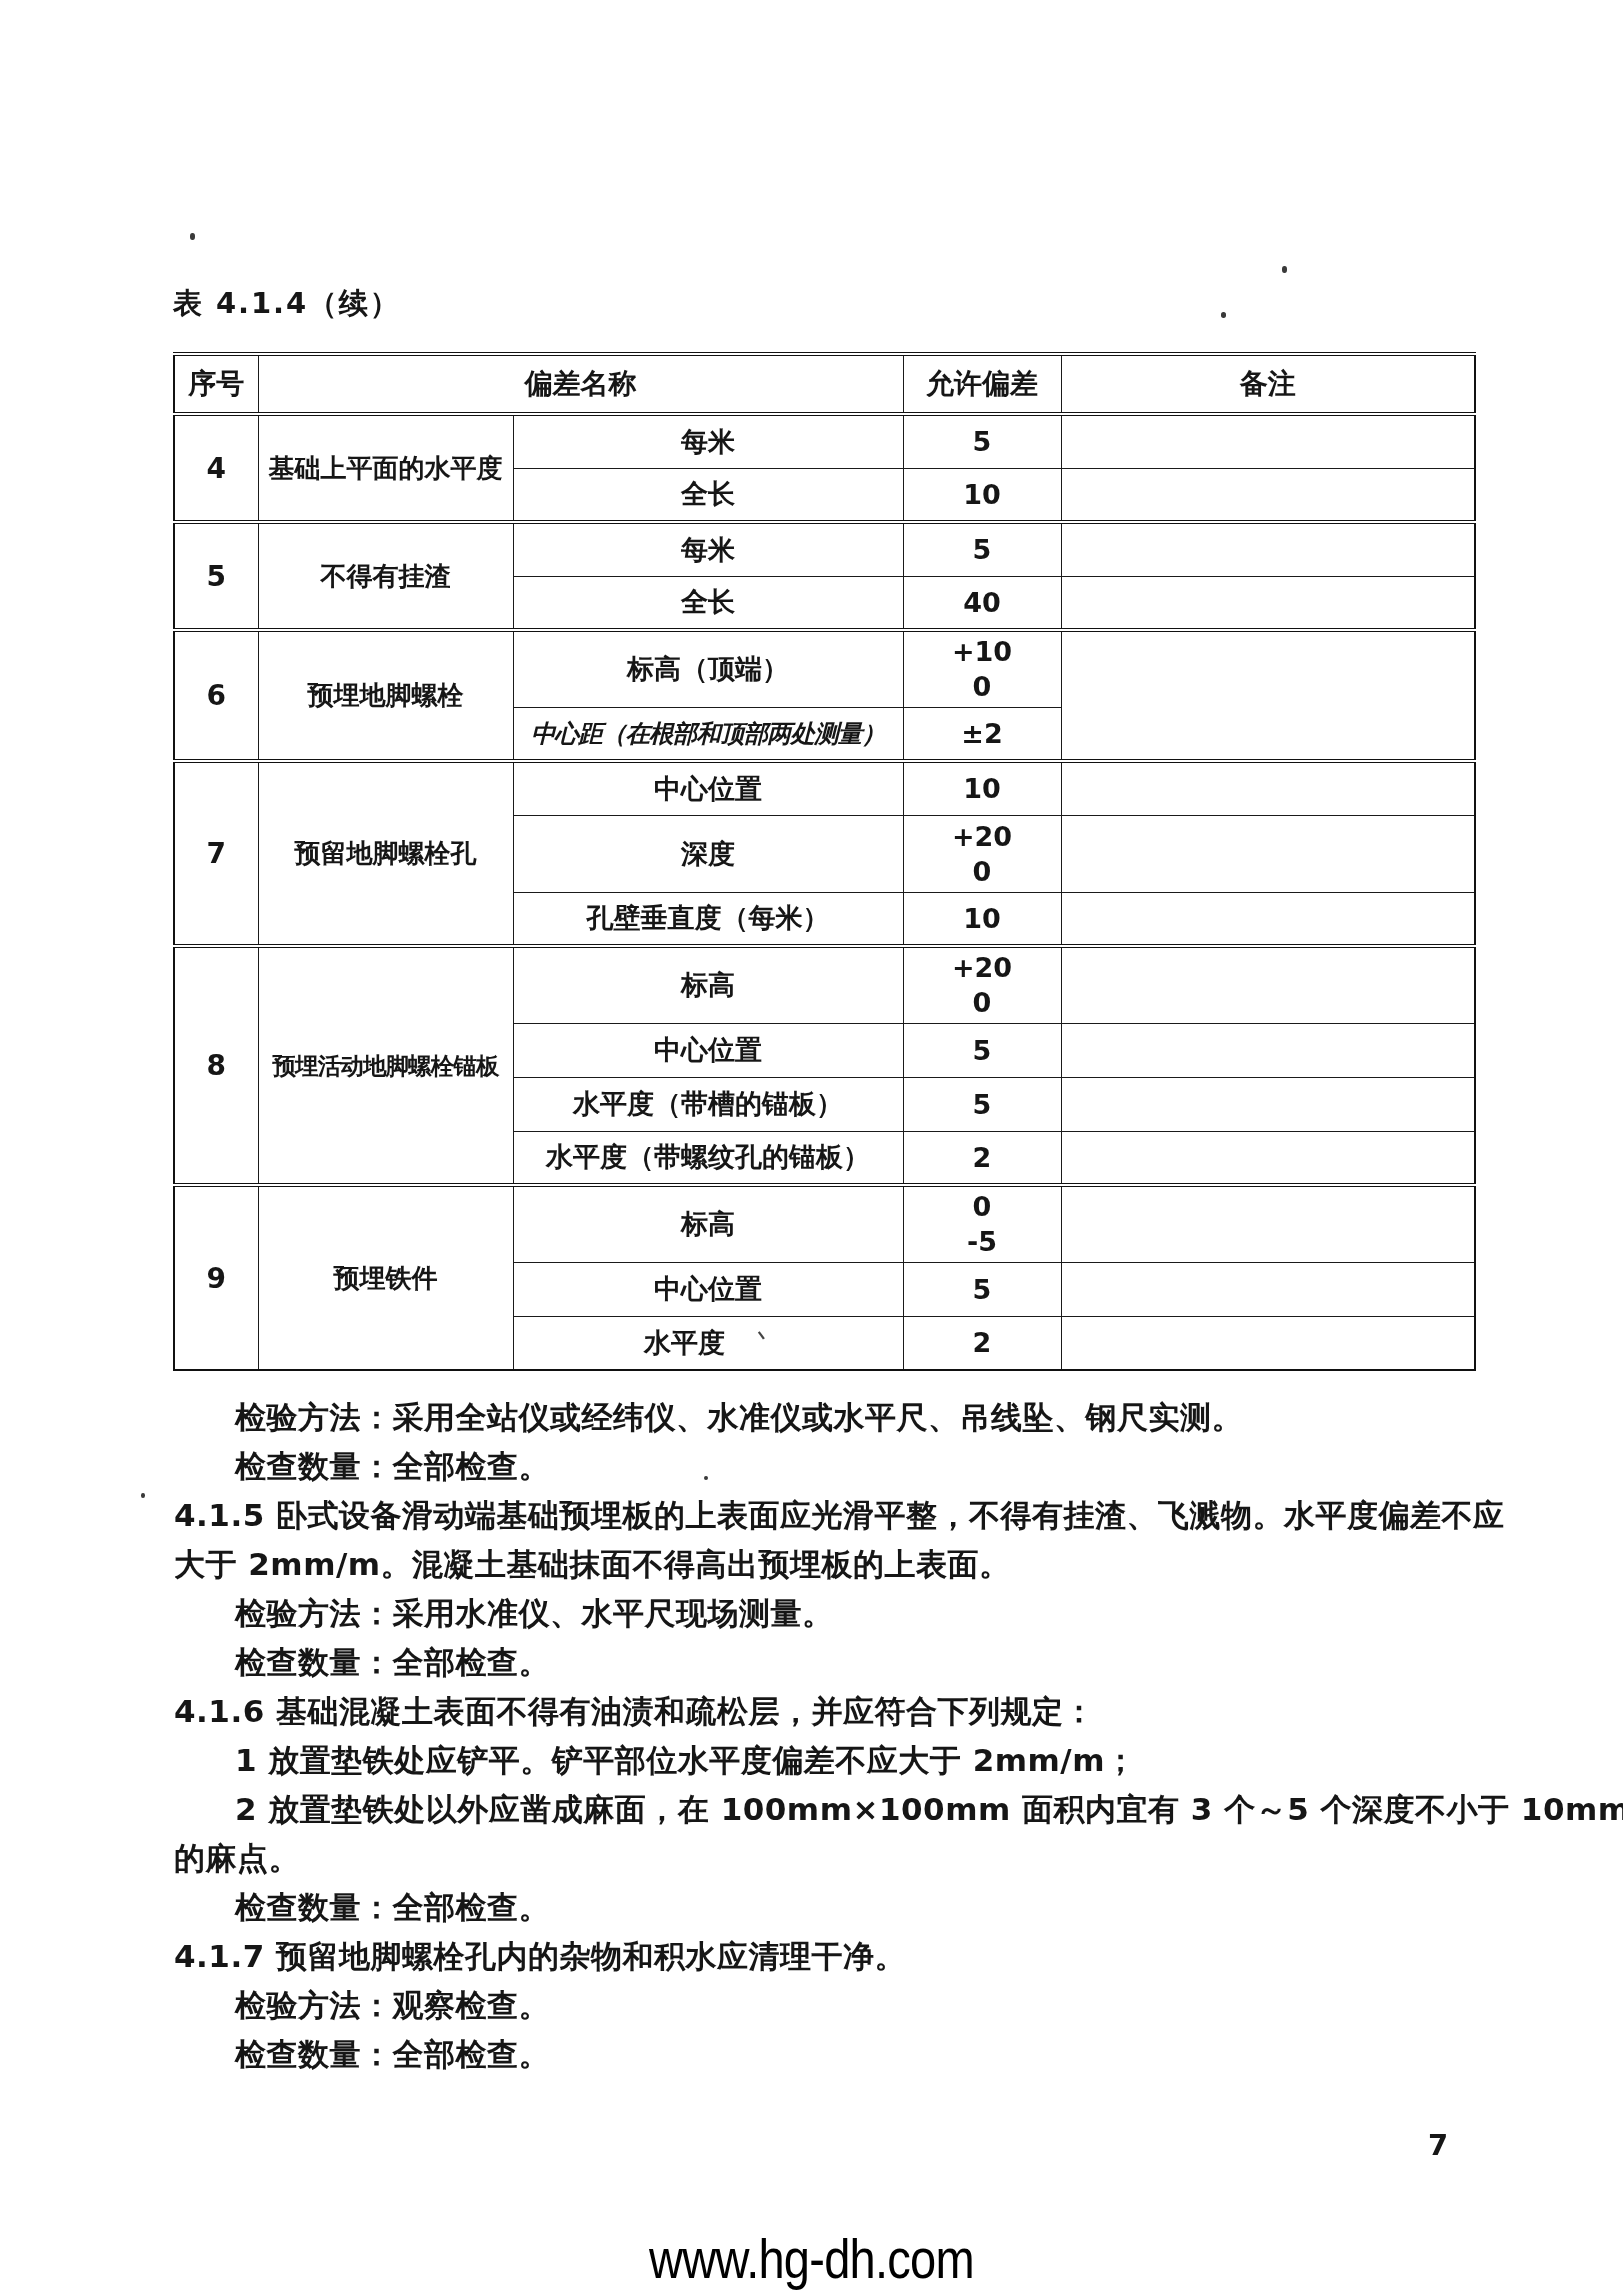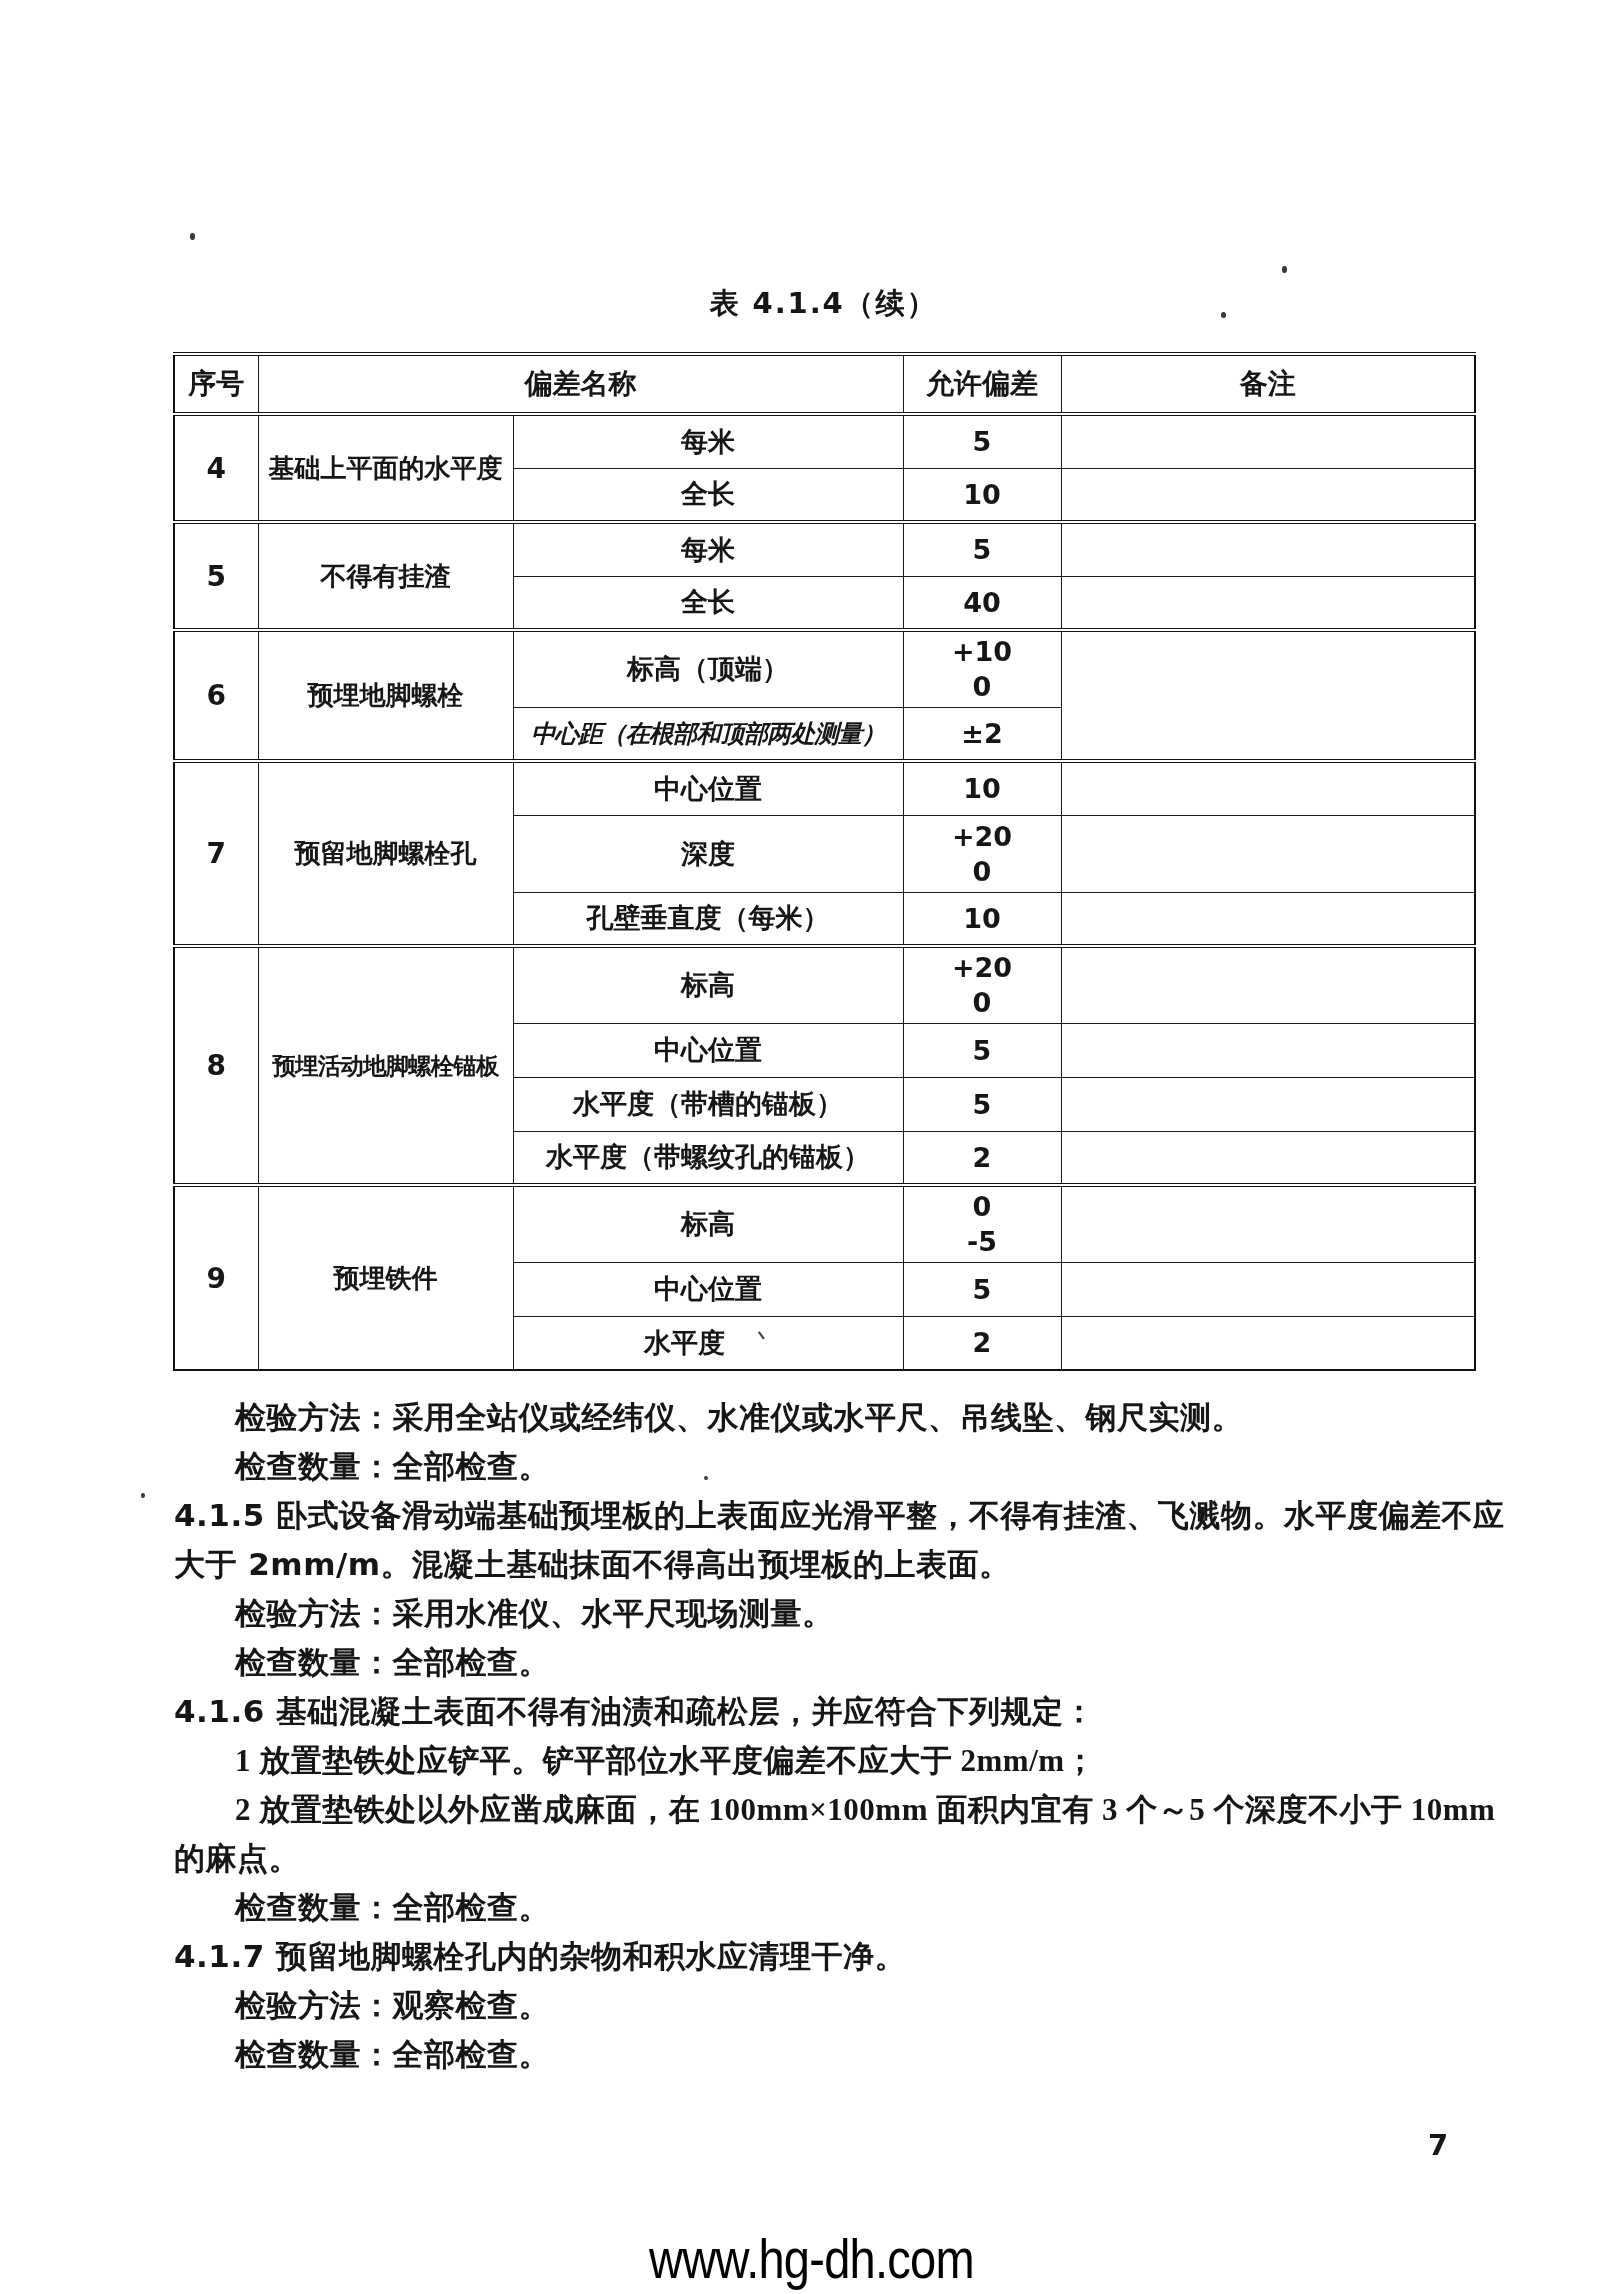--- a/index.html
+++ b/index.html
@@ -6,21 +6,21 @@
   .page{
     position:relative;width:1623px;height:2295px;margin:0 auto;
     background:#ffffff;overflow:hidden;color:#161616;
     font-family:"DejaVu Sans","Liberation Sans",sans-serif;
   }
   
   .speck{position:absolute;background:#3a3a3a;border-radius:50%;}
   
   .table-wrap{position:absolute;left:173px;top:282px;width:1301px;}
   .table-title{
-    text-align:center;font-size:29px;font-weight:bold;
+    text-align:left;font-size:29px;font-weight:bold;
     height:70px;line-height:43px;letter-spacing:1.9px;
   }
   table.dev{
     border-collapse:collapse;table-layout:fixed;width:1301px;
     border:2.8px solid #111;border-top:4.7px double #111;
   }
   table.dev th,table.dev td{
     border:1.9px solid #1a1a1a;padding:0 3.8px;text-align:center;
     vertical-align:middle;font-weight:bold;overflow:hidden;
   }
@@ -35,21 +35,21 @@
   td.c-item.tight{font-size:24.5px;letter-spacing:-0.9px;font-style:italic;}
   td.c-tol{font-size:27px;}
   .tol-line{line-height:35px;}
   .tick{font-size:19px;margin-left:28px;opacity:.8;vertical-align:7.5px;}
   
   .body-text{position:absolute;left:174px;top:1393px;width:1309px;}
   .bl{
     height:49px;line-height:49px;font-size:31px;font-weight:bold;
     white-space:nowrap;letter-spacing:0.5px;
   }
-  .bl.ind{padding-left:61px;font-family:Liberation Serif, serif;}
+  .bl.ind{padding-left:61px;}
   
   .page-number{position:absolute;left:1428px;top:2128px;font-size:29px;font-weight:bold;}
   .watermark{
     position:absolute;left:0;right:0;bottom:3.8px;text-align:center;
     font-size:56px;font-weight:400;color:#000;
     font-family:"Liberation Sans",sans-serif;
     transform:scaleX(.84);letter-spacing:-0.9px;
   }
 </style>
 </head>

